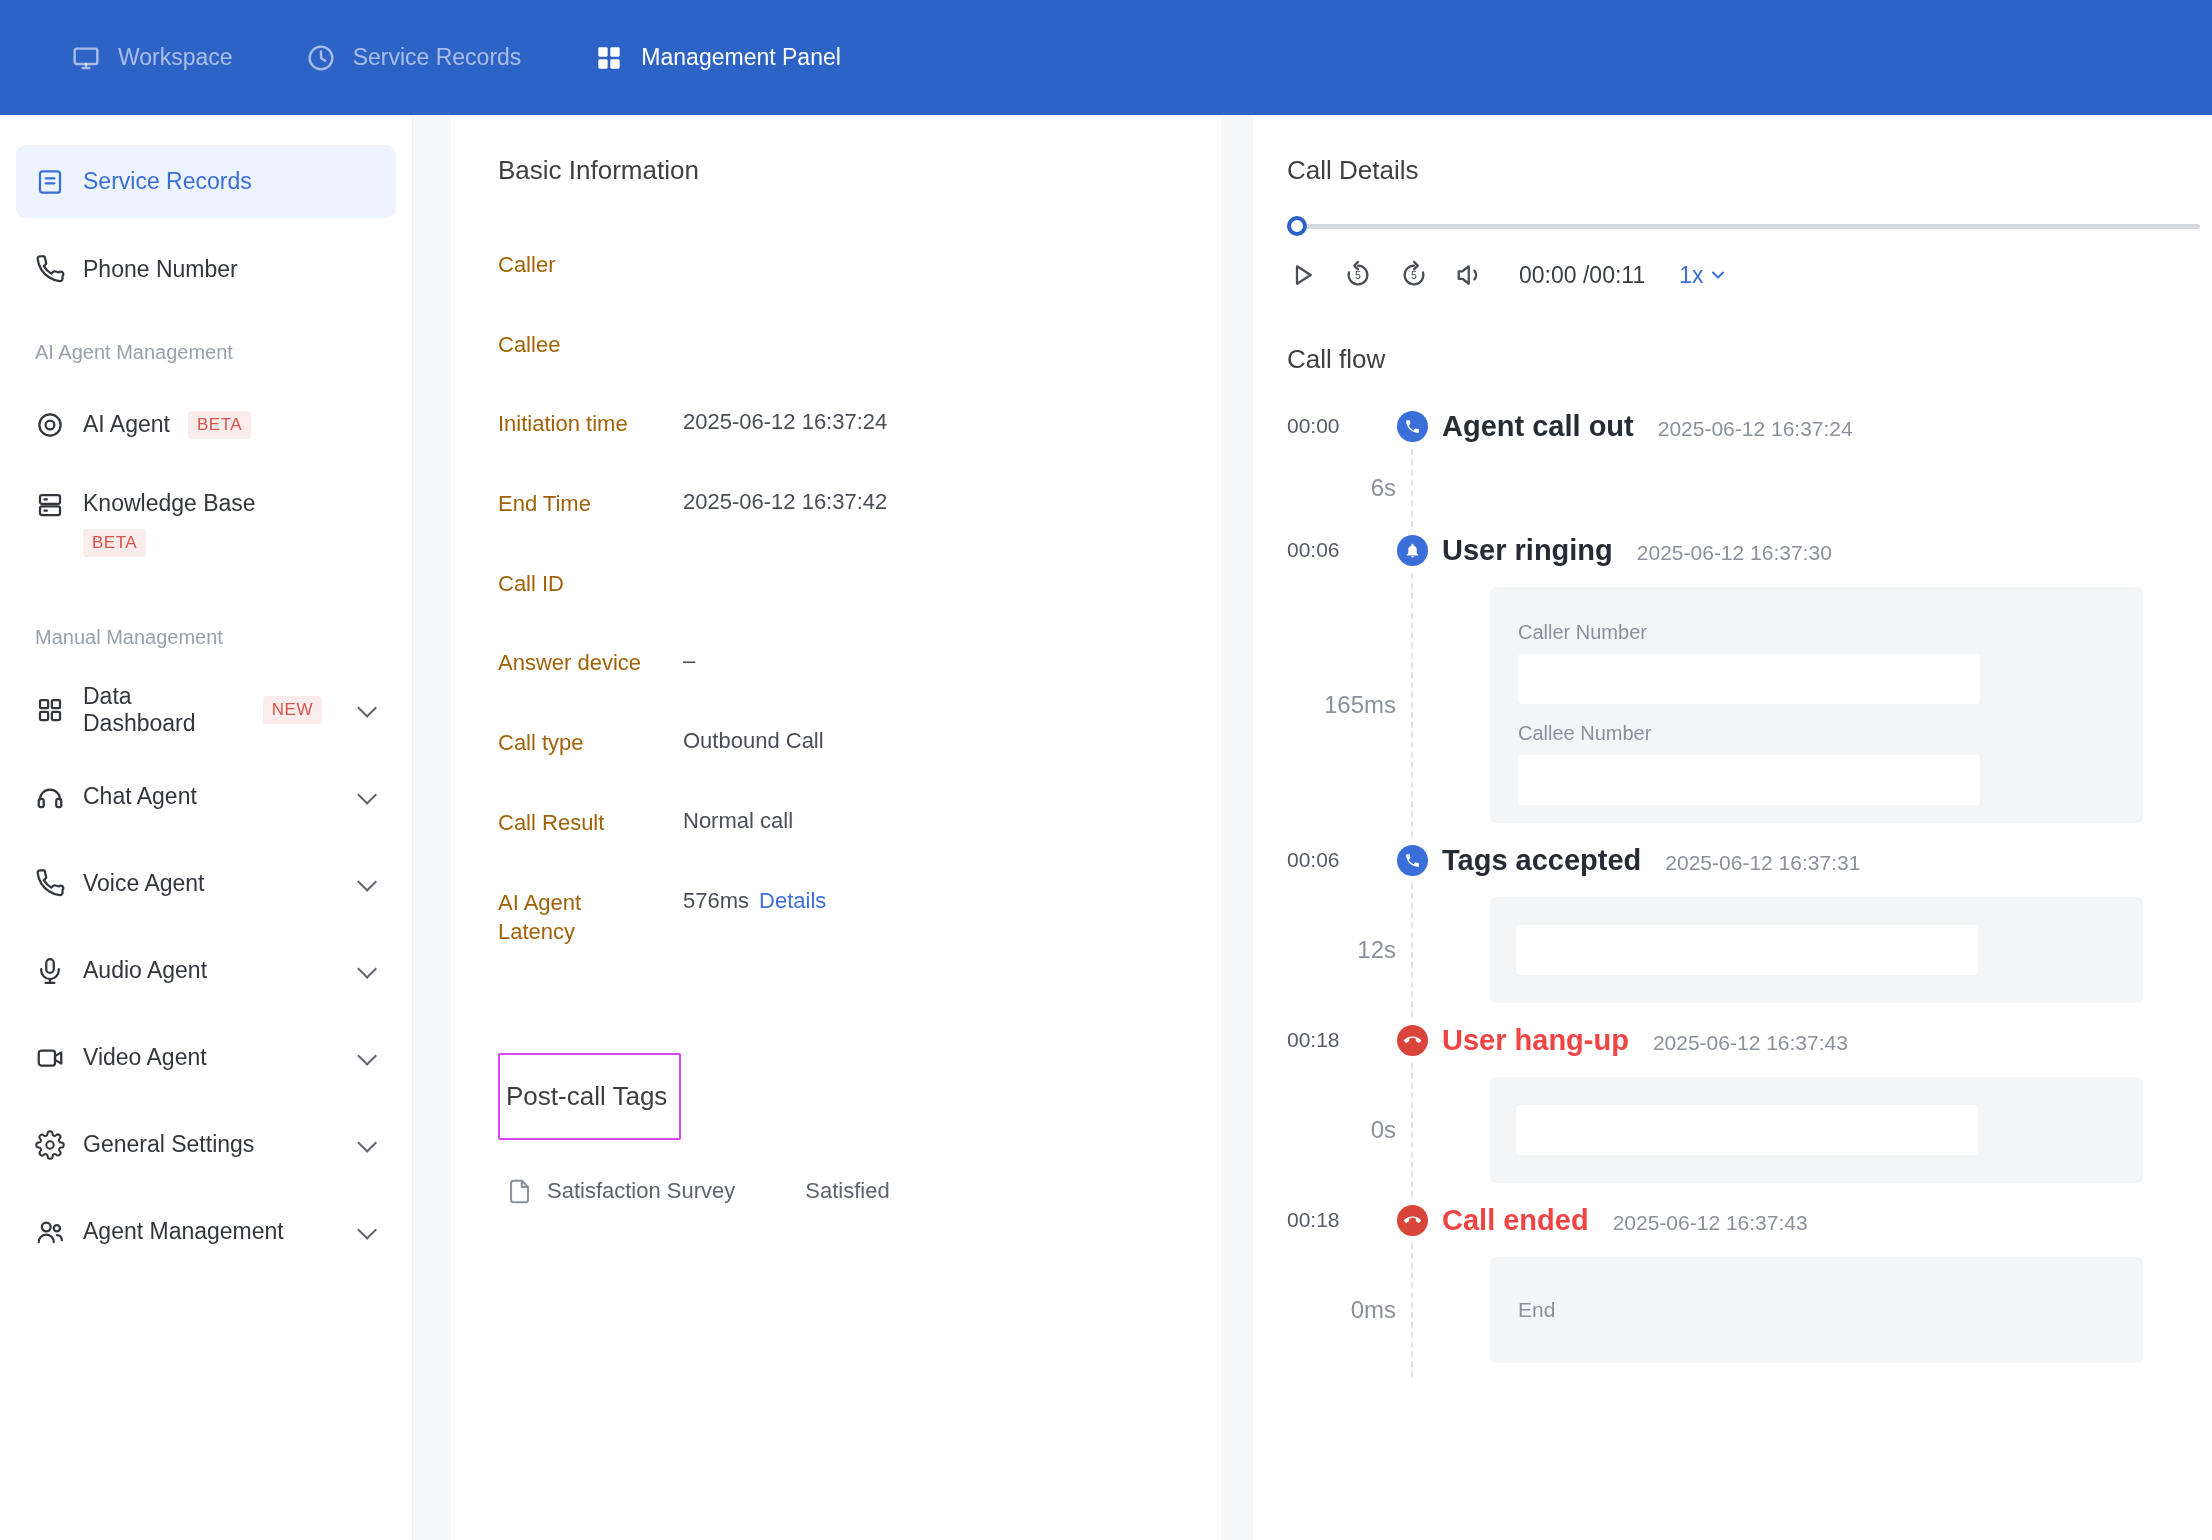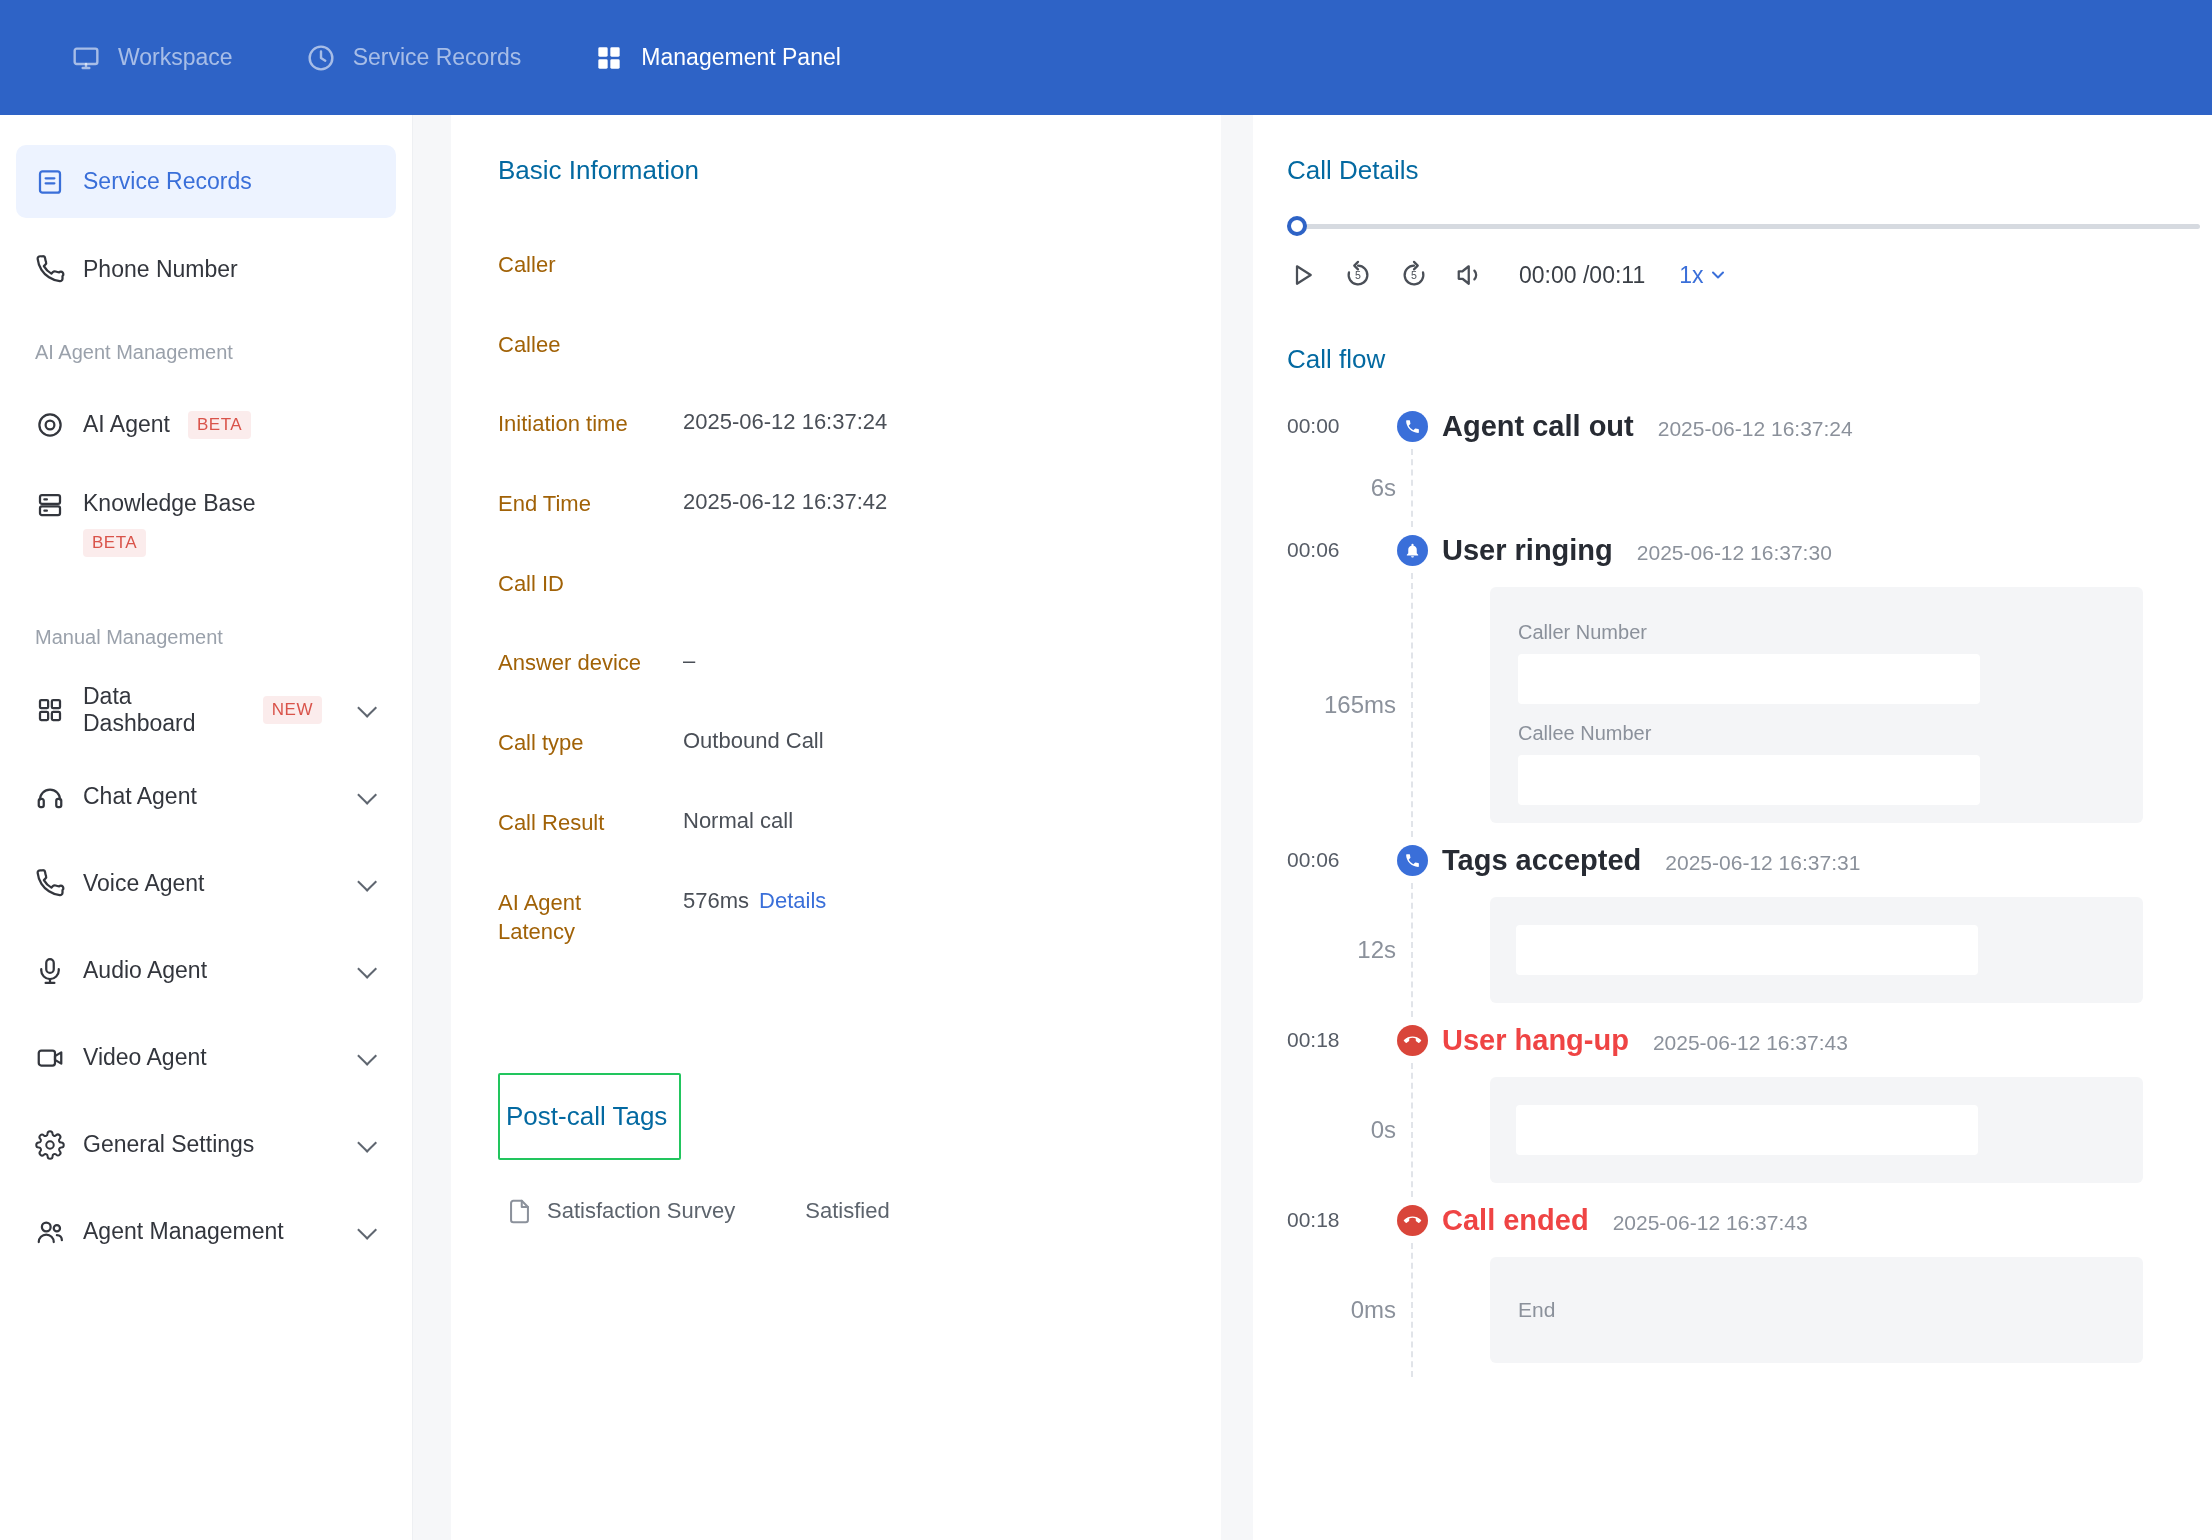--- a/index.html
+++ b/index.html
@@ -23,27 +23,27 @@
   .sb-item svg { width:30px; height:30px; flex:0 0 auto; }
   .sb-item.active { height:73px; margin:8px 16px; padding-left:19px; background:#edf3ff; border-radius:10px; color:#3a6fd9; }
   .sb-section { height:58px; margin-top:10px; display:flex; align-items:center; padding-left:35px; font-size:20px; color:#9aa1ab; }
   .badge { font-size:17px; color:#d9534a; background:#fbecec; border-radius:4px; padding:4px 9px; letter-spacing:.5px; font-weight:500; }
   .sb-spacer { flex:1; }
   .chev { width:14px; height:14px; border-right:2px solid #5f6670; border-bottom:2px solid #5f6670; transform:rotate(45deg) translateY(-3px); flex:0 0 auto; }
   .sb-item.kb { height:130px; align-items:flex-start; padding-top:22px; }
   .kb-col { display:flex; flex-direction:column; gap:12px; align-items:flex-start; }
 
   
-  .h-title { font-size:26px; font-weight:500; color:#0369a1; }
+  .h-title { font-size:26px; font-weight:500; color:#404040; }
   .fields { margin-top:64px; }
   .field { display:grid; grid-template-columns:185px 1fr; margin-bottom:50px; align-items:start; }
   .f-label { font-size:22px; color:#a16207; line-height:1.35; width:150px; }
   .f-value { font-size:22px; color:#4a4f57; }
   .f-link { color:#3a6fd9; margin-left:10px; cursor:pointer; }
-  .pct-box { display:inline-block; border:2px solid #22c55e; border-radius:2px; padding:26px 12px 26px 6px; margin-top:76px; }
+  .pct-box { display:inline-block; border:2px solid #d946ef; border-radius:2px; padding:26px 12px 26px 6px; margin-top:56px; }
   .survey-row { margin-top:38px; display:flex; align-items:center; font-size:22px; color:#5d646d; padding-left:8px; }
   .survey-row svg { width:27px; height:27px; color:#8b919b; margin-right:14px; }
   .survey-value { margin-left:70px; }
 
   
   .slider { margin-top:30px; position:relative; height:20px; }
   .slider .track { position:absolute; top:8px; left:0; right:0; height:5px; background:#d6dae0; border-radius:3px; }
   .slider .knob { position:absolute; top:0; left:0; width:20px; height:20px; background:#ffffff; border:4px solid #2e63c6; border-radius:50%; }
   .controls { margin-top:24px; display:flex; align-items:center; gap:26px; color:#4a4f57; }
   .controls svg { width:30px; height:30px; cursor:pointer; }

